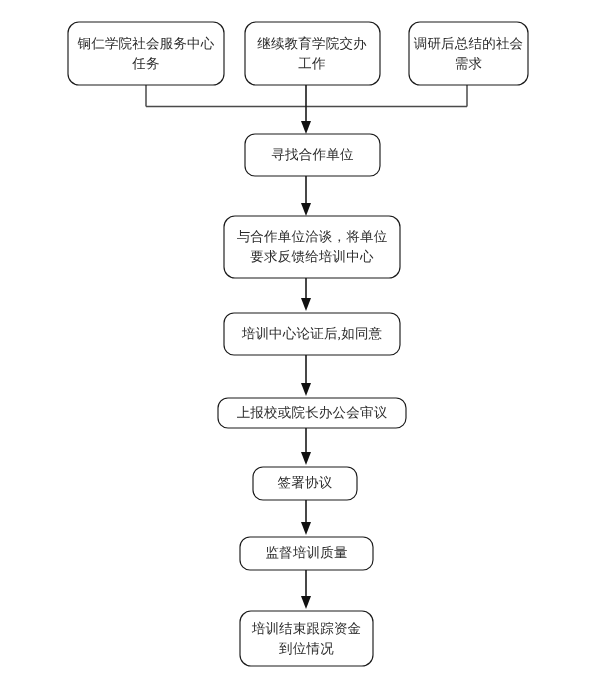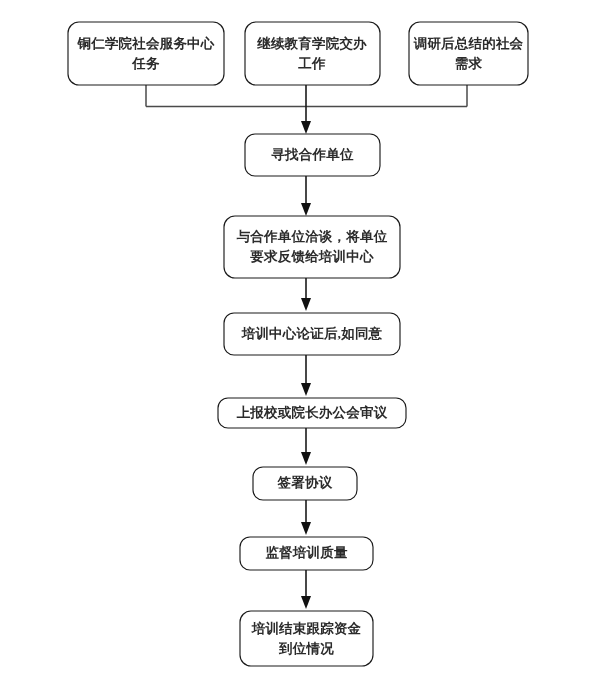--- a/index.html
+++ b/index.html
@@ -12,21 +12,20 @@
     width: 600px;
     height: 689px;
     font-family: "Liberation Serif", "DejaVu Serif", serif;
     overflow: hidden;
   }
   #flowchart-root {
     position: relative;
     width: 576px;
     height: 689px;
     background: #ffffff;
-    font-weight: bold;
   }
   svg#flow-svg {
     position: absolute;
     left: 0;
     top: 0;
     width: 600px;
     height: 689px;
     display: block;
   }
   .node-box {

